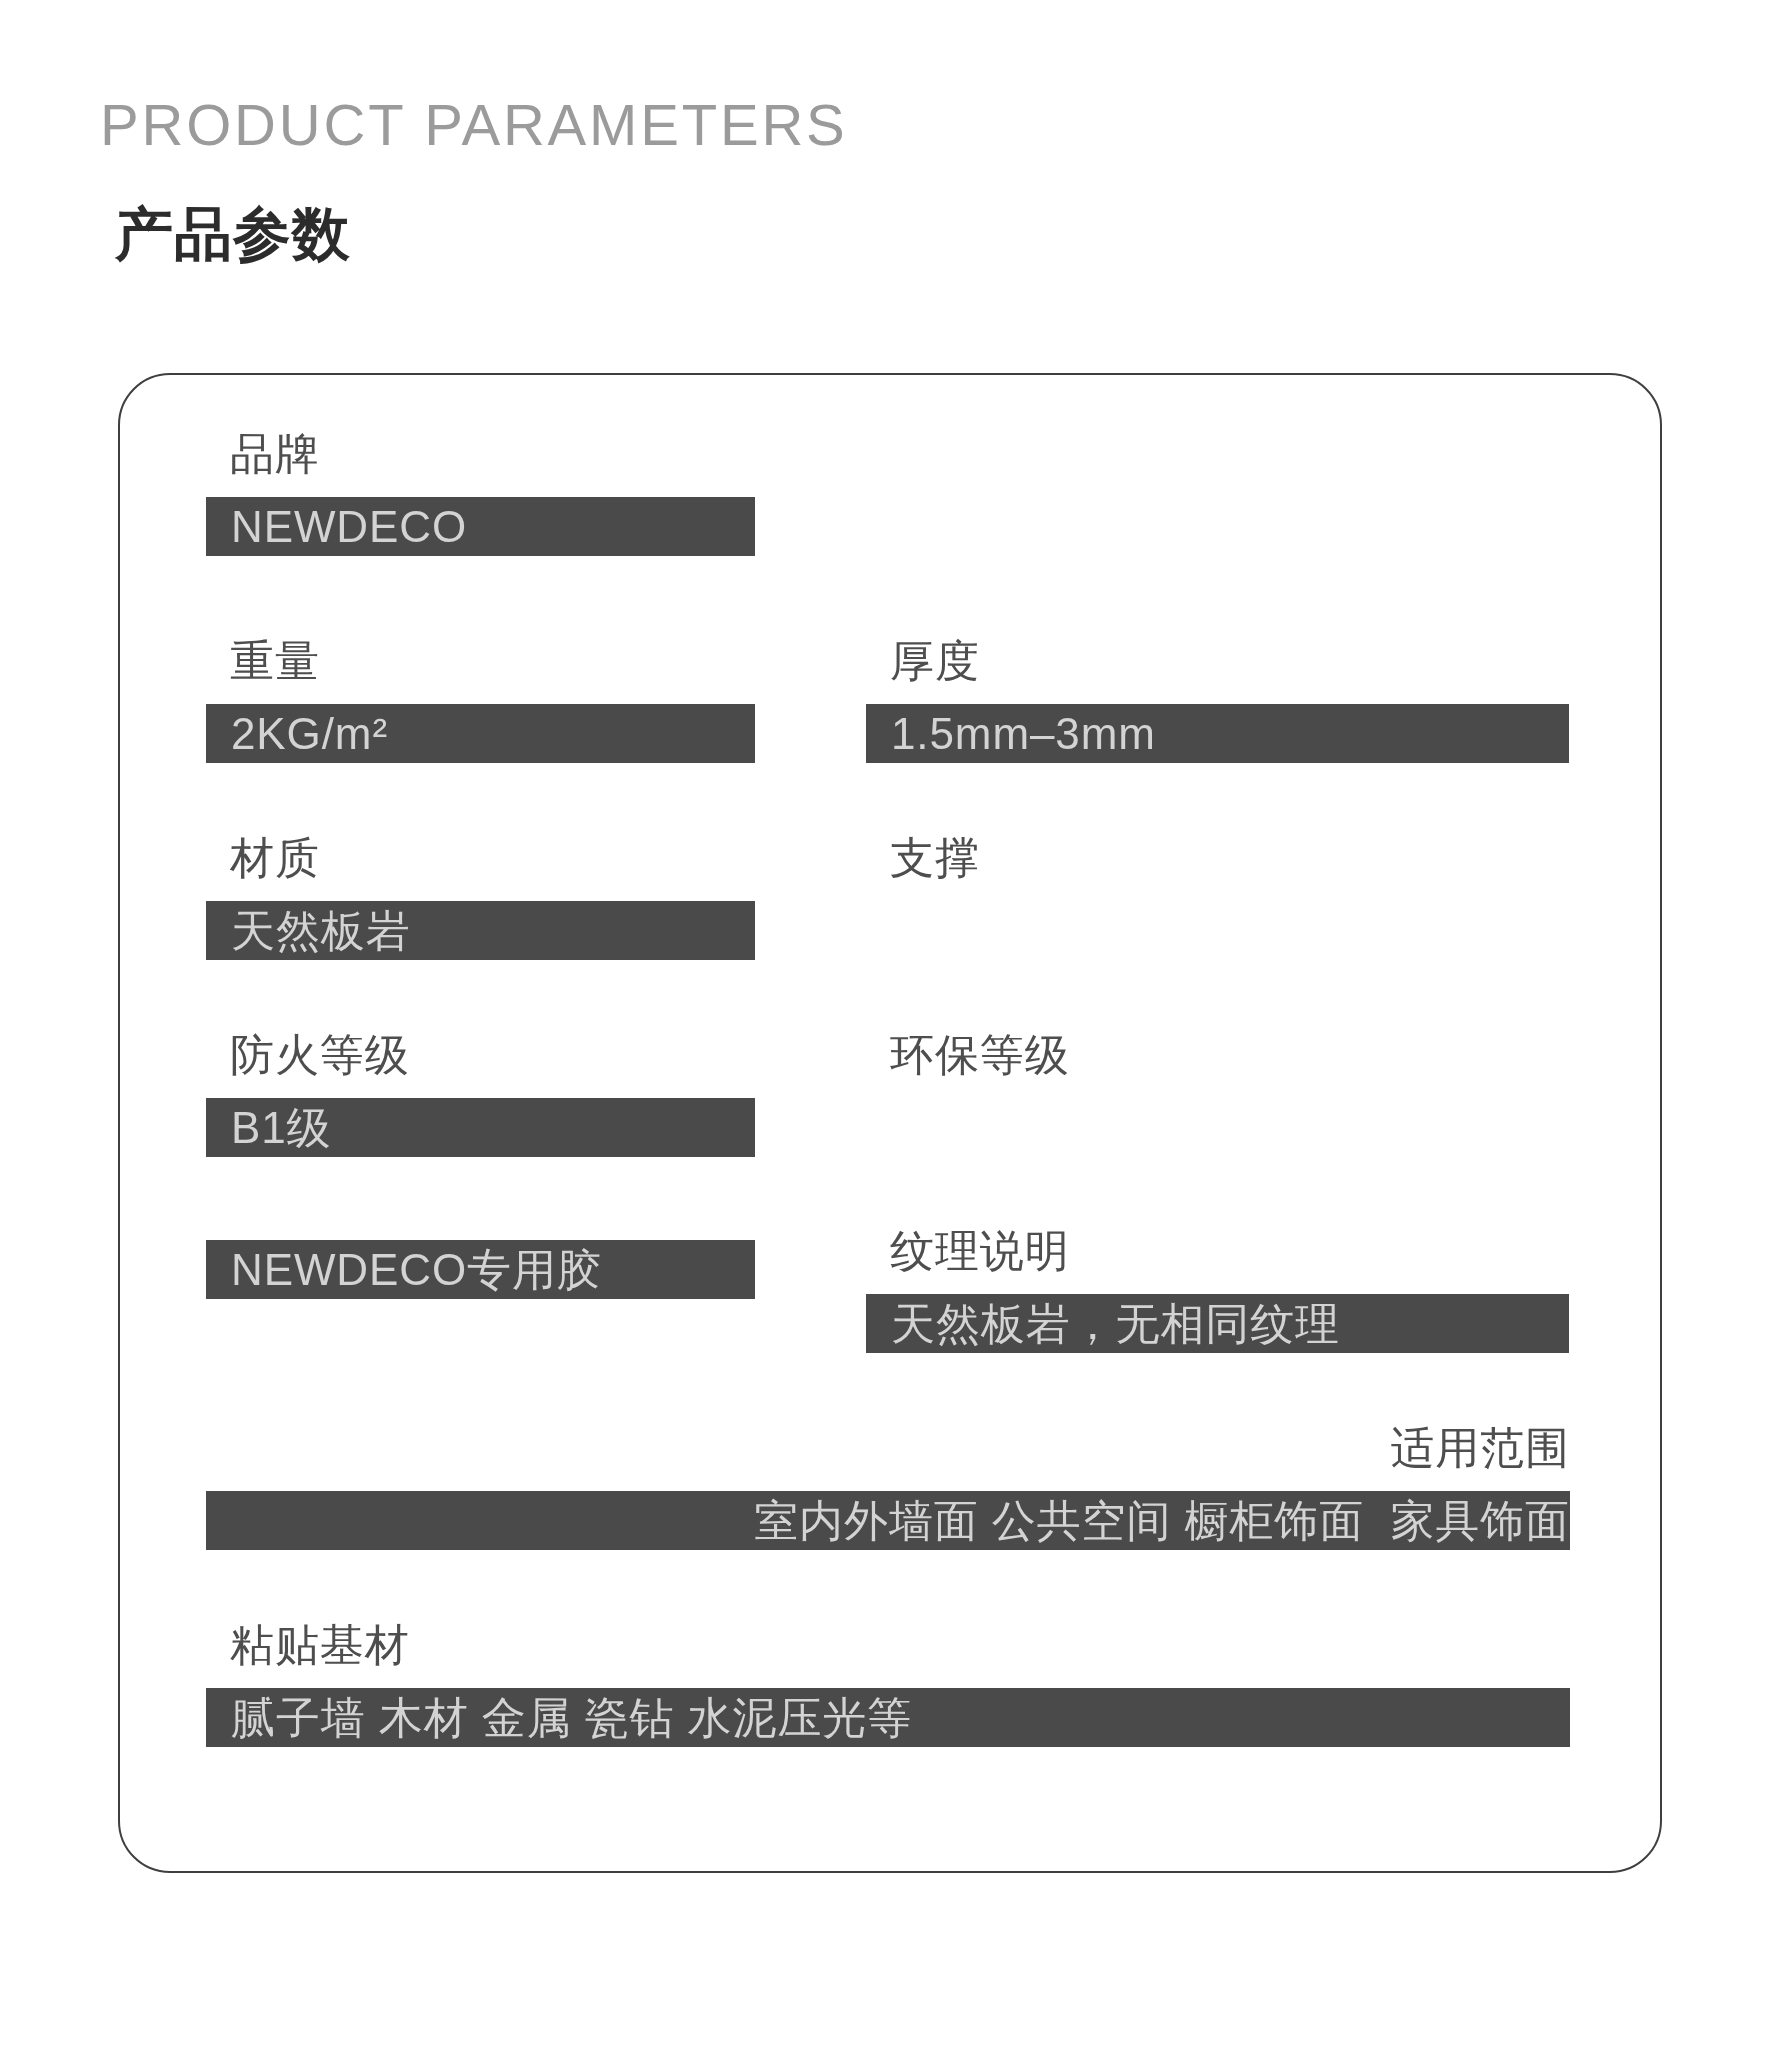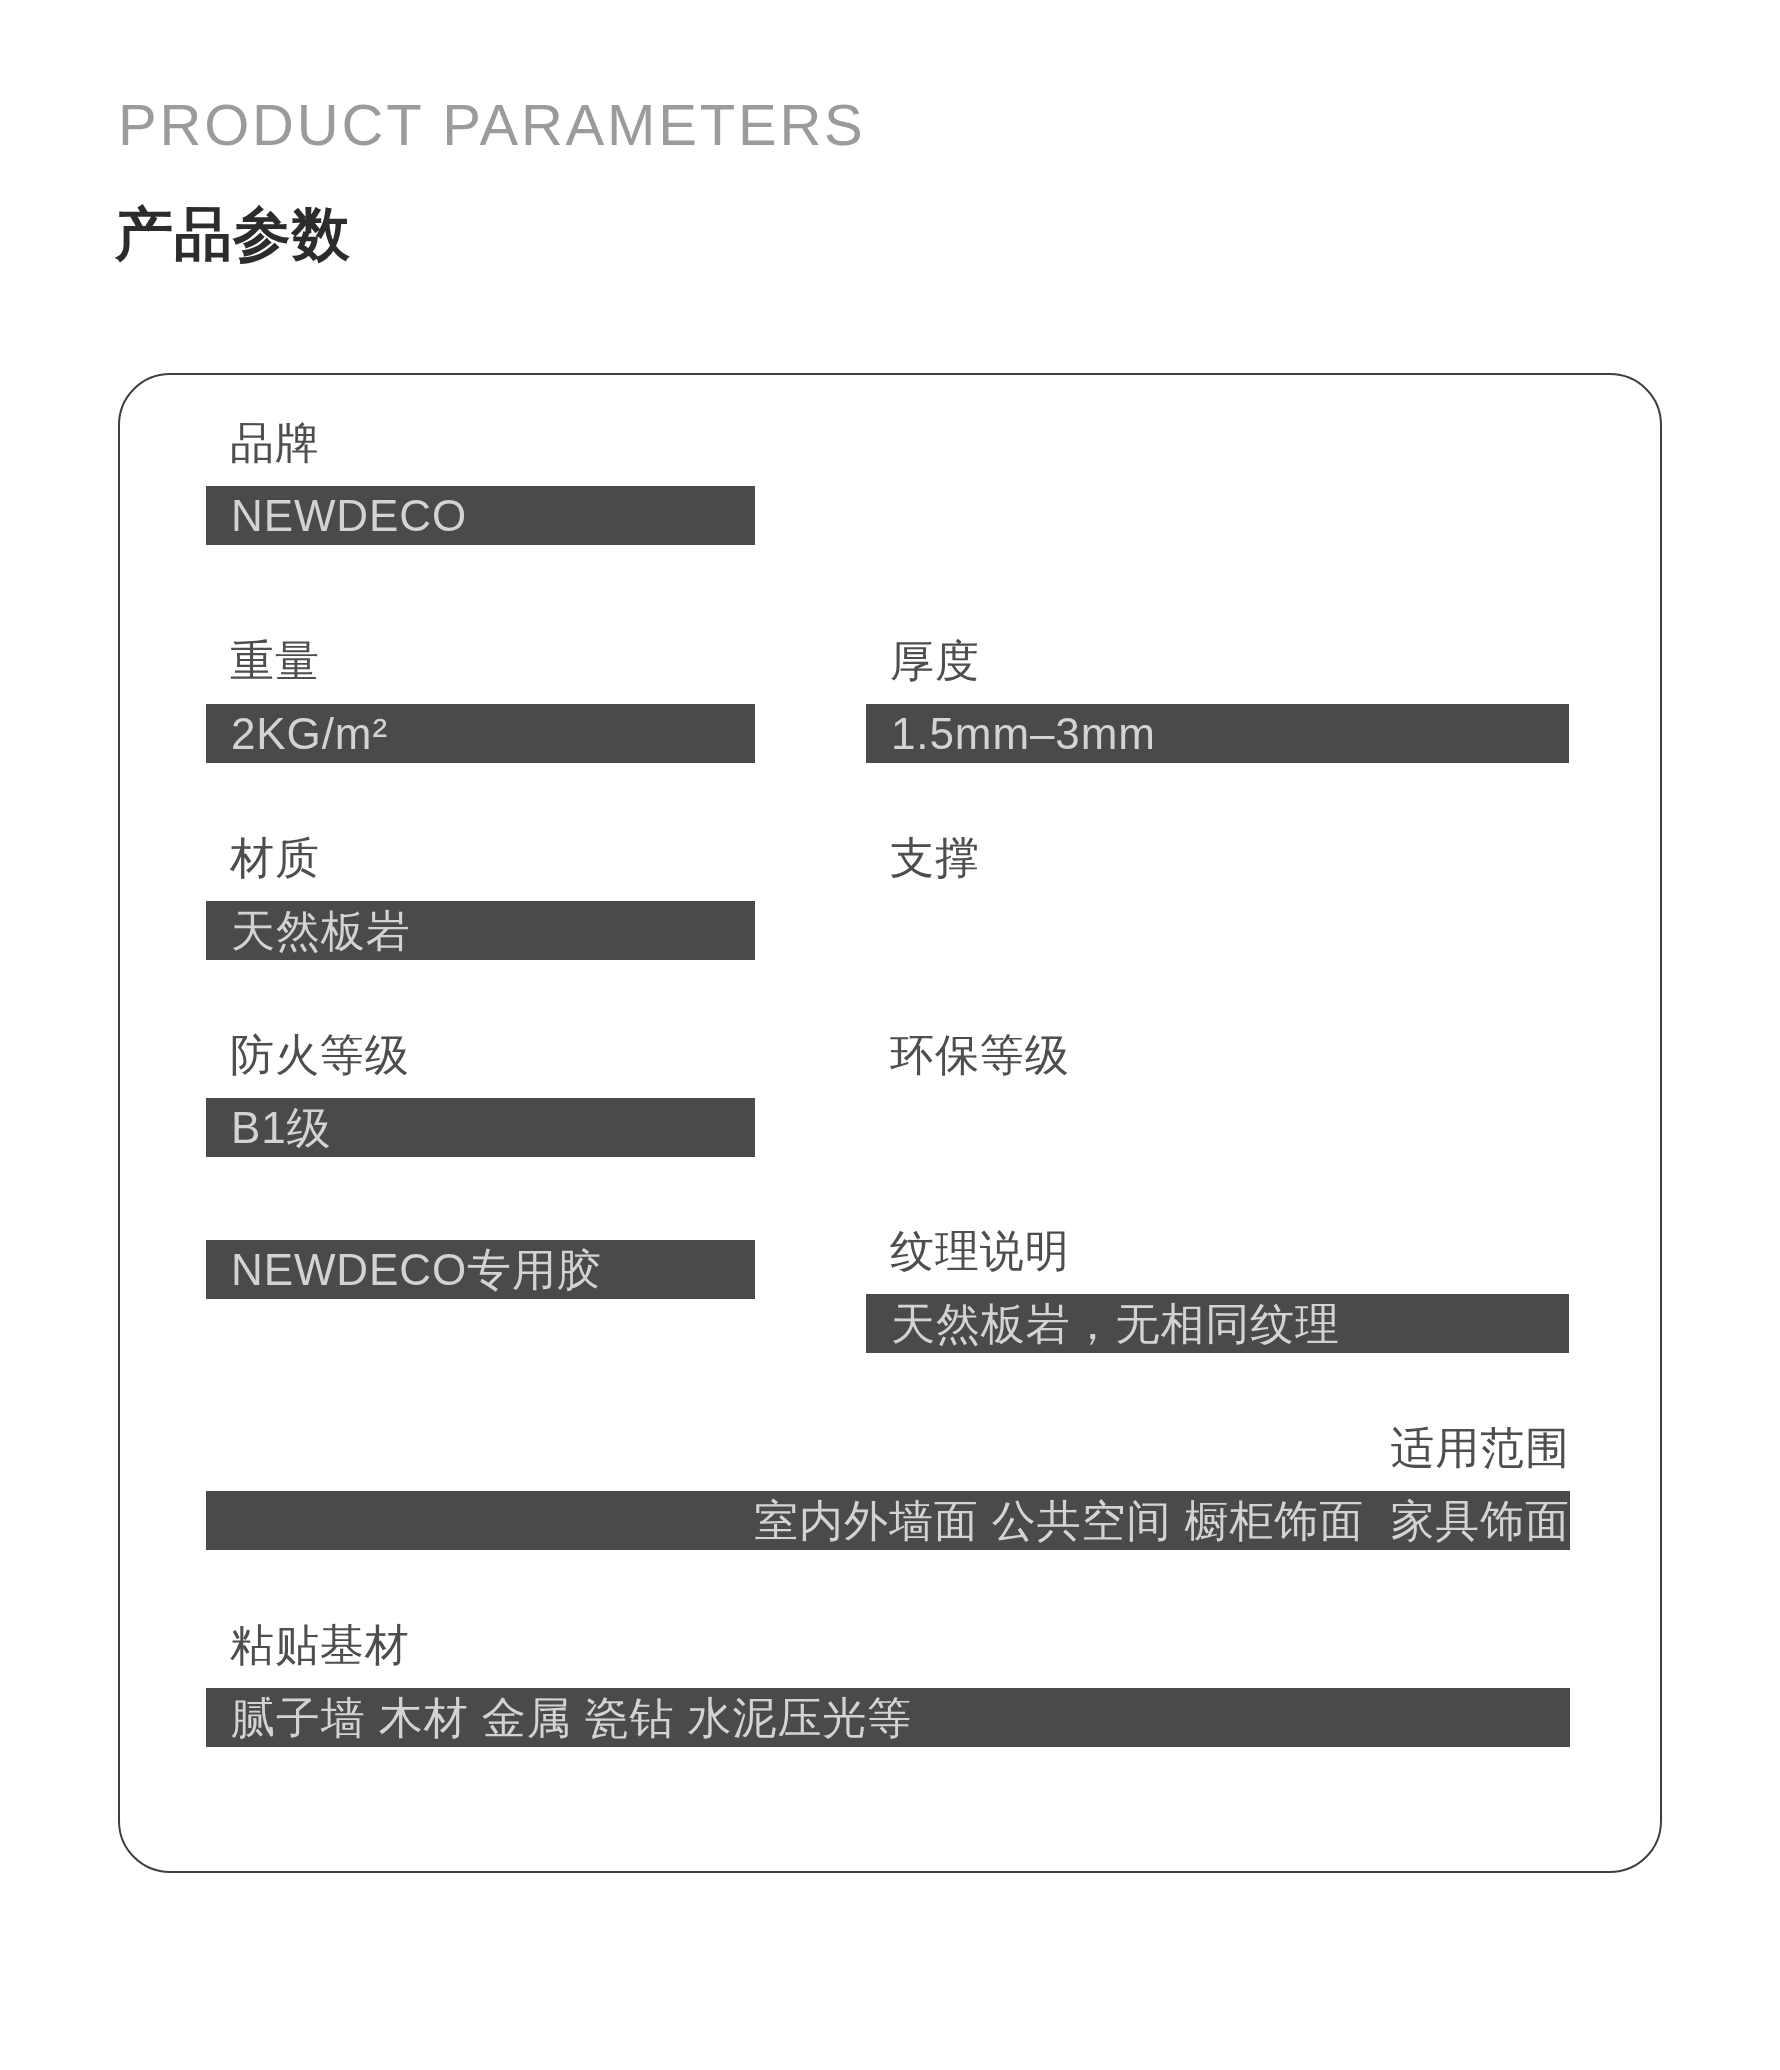--- a/index.html
+++ b/index.html
@@ -6,21 +6,21 @@
   body{
     width:1781px;height:2070px;
     background:#ffffff;
     font-family:"Liberation Sans","DejaVu Sans",sans-serif;
     position:relative;
     overflow:hidden;
   }
   .page{position:absolute;inset:0;}
 
   .title-en{
-    position:absolute;left:118px;top:96px;
+    position:absolute;left:100px;top:96px;
     font-size:58px;line-height:1;
     letter-spacing:2.8px;
     color:var(--title-en,#9b9b9b);
     white-space:pre;
   }
   .title-cn{
     position:absolute;left:115px;top:169px;
     font-size:58px;line-height:1;
     font-weight:700;
     color:var(--title-cn,#2c2c2c);
@@ -35,21 +35,21 @@
     border:2.8px solid var(--border,#3f3f3f);
     border-radius:52px;
     box-sizing:border-box;
     background:#ffffff;
   }
 
   .cell{position:absolute;}
   .cell.l{left:206px;width:549px;}
   .cell.r{left:866px;width:703px;}
   .cell.f{left:206px;width:1364px;}
-  .r1{top:416px;} .r2{top:634px;} .r3{top:831px;}
+  .r1{top:427px;} .r2{top:634px;} .r3{top:831px;}
   .r4{top:1028px;} .r5{top:1224px;} .r6{top:1421px;text-align:right;} .r7{top:1618px;}
 
   .plabel{
     font-size:44px;line-height:54px;
     padding-left:24px;
     color:var(--label,#4e4e4e);
     letter-spacing:0.9px;
     white-space:pre;
   }
   .pbar{

